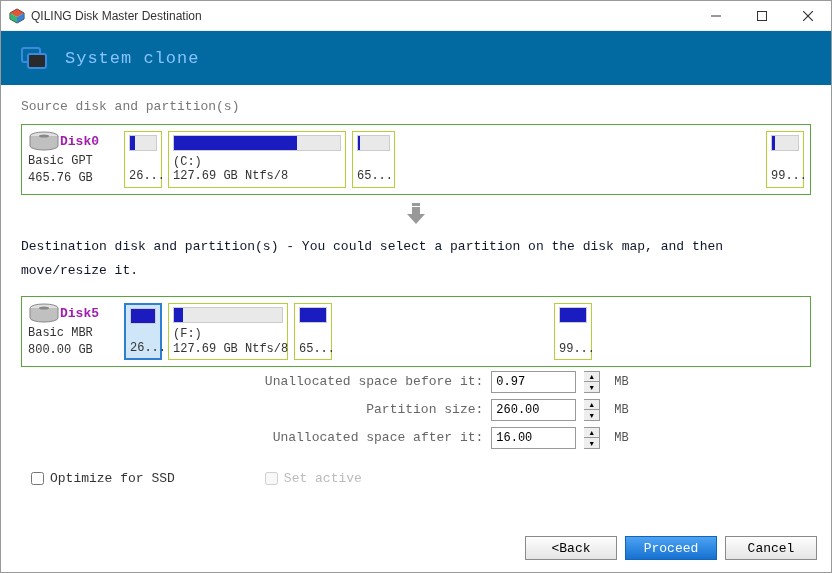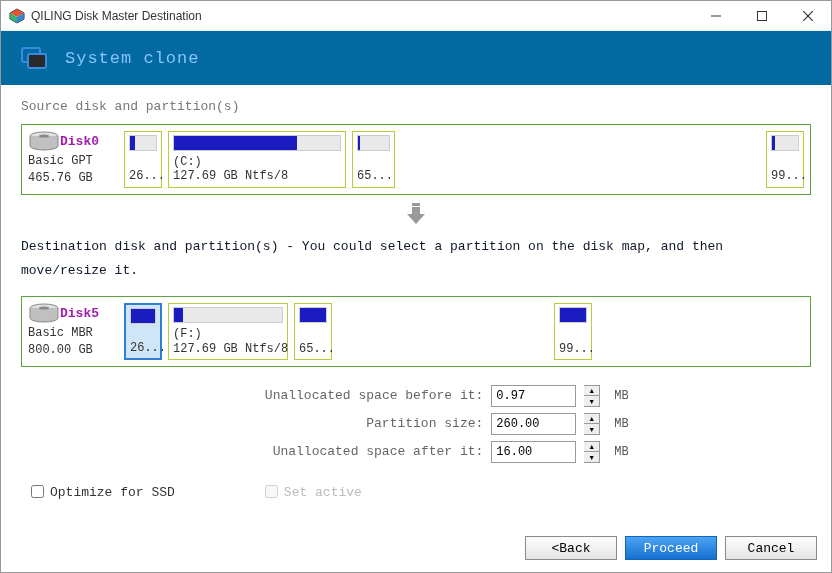--- a/index.html
+++ b/index.html
@@ -29,21 +29,21 @@
 .notes { font-family: "Courier New", monospace; font-size: 13px; color: #0f172a; line-height: 1.9; margin-bottom: 12px; }
 .form { display: flex; flex-direction: column; gap: 6px; align-items: center; margin-top: 8px; }
 .form-row { display: flex; align-items: center; gap: 8px; }
 .form-row .lbl { width: 280px; text-align: right; font-family: "Courier New", monospace; font-size: 13px; color: #666; }
 .form-row input[type="text"] { width: 85px; height: 22px; font-family: "Courier New", monospace; font-size: 12px; padding: 2px 4px; border: 1px solid #999; }
 .stepper { display: inline-flex; flex-direction: column; width: 16px; height: 22px; border: 1px solid #999; border-left: none; }
 .stepper button { flex: 1; border: none; background: #eee; font-size: 7px; line-height: 1; padding: 0; cursor: pointer; }
 .stepper button:first-child { border-bottom: 1px solid #999; }
 .unit { font-family: "Courier New", monospace; font-size: 12px; color: #555; margin-left: 6px; }
 .check-row { display: flex; gap: 90px; margin-top: 22px; padding-left: 10px; }
-.check { display: flex; align-items: flex-start; gap: 6px; font-family: "Courier New", monospace; font-size: 13px; color: #333; }
+.check { display: flex; align-items: center; gap: 6px; font-family: "Courier New", monospace; font-size: 13px; color: #333; }
 .check input { width: 13px; height: 13px; }
 .check.disabled { color: #bbb; }
 .footer { padding: 12px 14px; display: flex; justify-content: flex-end; gap: 8px; }
 .btn { width: 92px; height: 24px; border: 1px solid #8a8a8a; background: linear-gradient(#fdfdfd, #e5e5e5); font-family: "Courier New", monospace; font-size: 13px; cursor: pointer; }
 .btn.primary { background: linear-gradient(#4da3f3, #1571d1); color: #fff; border-color: #1565b6; }
 </style>
 </head>
 <body>
 
 <div class="window">
@@ -170,21 +170,21 @@
       </div>
       <div style="width:210px"></div>
       <div class="part" style="width:38px">
         <div class="bar">
             <span class="fill" style="width:100%"></span>
           </div>
         <span class="lbl">99...</span>
       </div>
     </div>
 
-    <div class="form" style="margin-top:18px;">
+    <div class="form" style="margin-top:4px;">
       <div class="form-row">
         <span class="lbl">Unallocated space before it:</span>
         <input type="text" value="0.97" style="">
         <div class="stepper">
             <button>▲</button>
             <button>▼</button>
           </div>
         <span class="unit">MB</span>
       </div>
       <div class="form-row">

